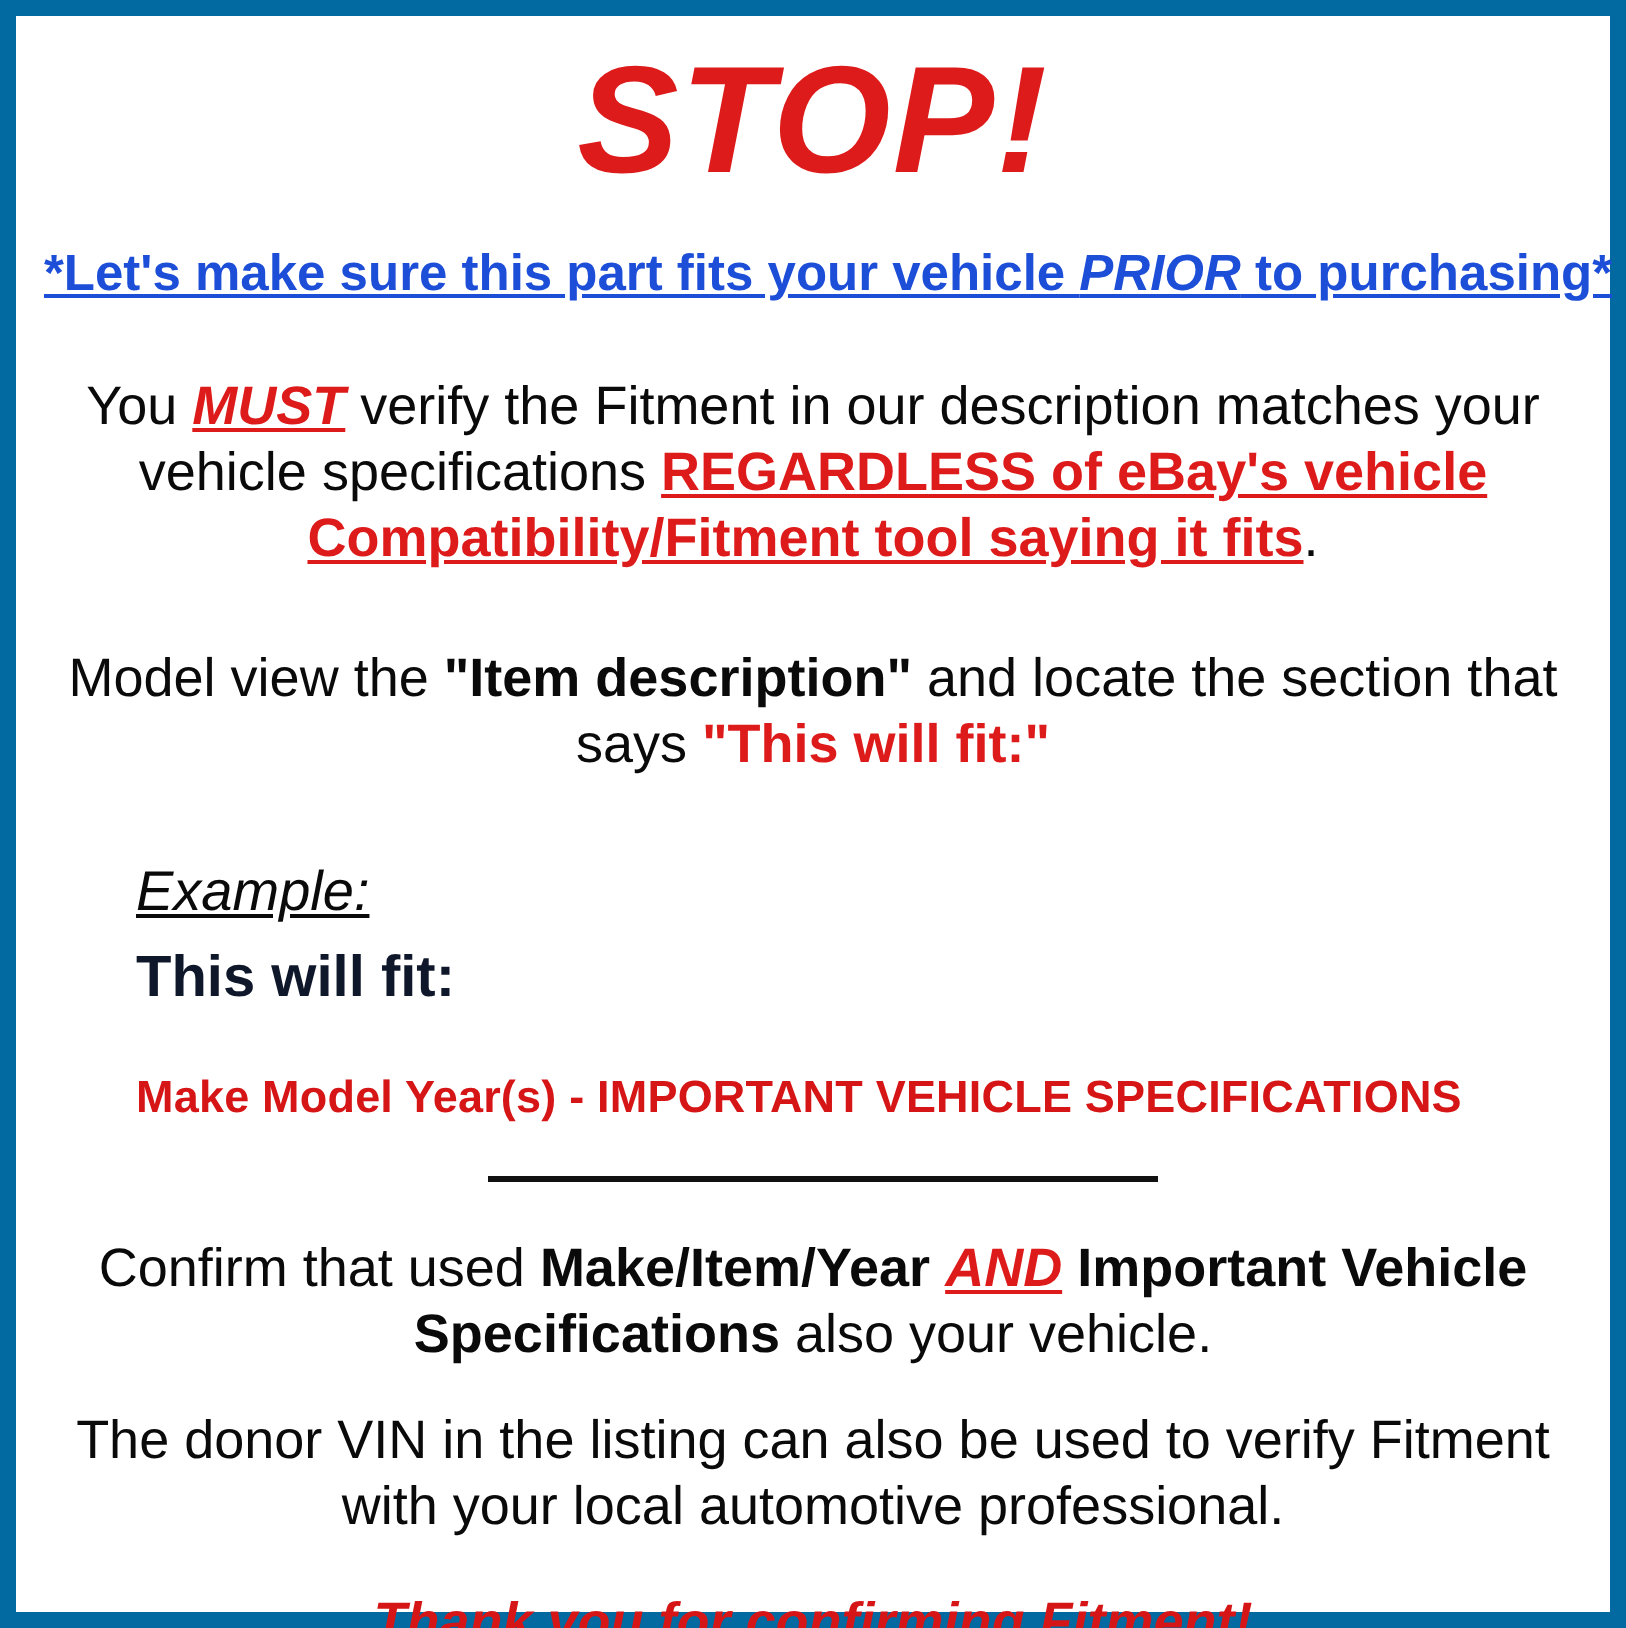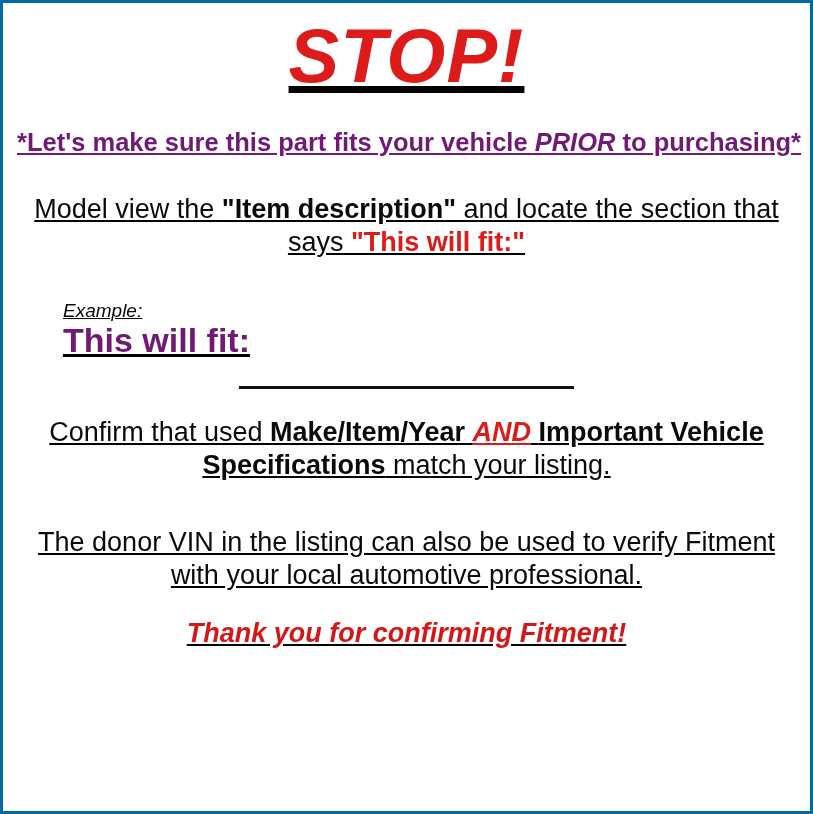--- a/index.html
+++ b/index.html
@@ -12,25 +12,24 @@
     width: 813px;
     height: 814px;
     overflow: hidden;
     font-family: "Liberation Sans", sans-serif;
   }
 
   #notice-card {
     box-sizing: border-box;
     width: 813px;
     height: 814px;
-    border: 3px solid #0369a1;
+    border: 8px solid #0369a1;
     background: #ffffff;
     padding: 2px 14px 0 14px;
     display: block;
-    text-decoration: underline;
   }
 
   .red { color: #de1b1b; }
   .b { font-weight: bold; }
   .i { font-style: italic; }
   .u { text-decoration: underline; }
 
   
   #stop-heading {
     text-align: center;
@@ -42,24 +41,24 @@
     letter-spacing: 1px;
     margin: 13px 0 0 0;
     padding: 0;
   }
 
   
   #subtitle-line {
     text-align: center;
     font-size: 25.5px;
     font-weight: bold;
-    color: #701a75;
+    color: #1d4ed8;
     text-decoration: underline;
     line-height: 1.1;
-    margin: 34px 0 0 0;
+    margin: 24px 0 0 0;
     white-space: nowrap;
   }
   #subtitle-line .i { font-style: italic; }
 
   
   .para {
     text-align: center;
     font-size: 27px;
     color: #0a0a0a;
     line-height: 1.22;
@@ -69,32 +68,32 @@
   #para-must { margin-top: 36px; }
   #para-view { margin-top: 37px; }
 
   
   #example-block {
     margin-top: 42px;
     padding-left: 46px;
     text-align: left;
   }
   #example-label {
-    font-size: 19px;
+    font-size: 28px;
     font-style: italic;
     color: #0a0a0a;
     text-decoration: underline;
     line-height: 1.05;
   }
   #example-fit {
-    font-size: 34px;
+    font-size: 29px;
     font-weight: bold;
-    color: #701a75;
+    color: #0f172a;
     line-height: 1.15;
-    margin-top: 0;
+    margin-top: 13px;
   }
   #example-spec {
     font-size: 22.5px;
     font-weight: bold;
     color: #d61616;
     line-height: 1.15;
     margin-top: 30px;
     letter-spacing: 0.1px;
   }
 
@@ -104,21 +103,21 @@
     height: 14px;
   }
   #divider-rule {
     width: 335px;
     height: 3px;
     background: #111111;
     margin: 0 0 0 222px;
   }
 
   #para-confirm { margin-top: 16px; }
-  #para-vin { margin-top: 44px; }
+  #para-vin { margin-top: 20px; }
 
   
   #closing-line {
     text-align: center;
     font-size: 27px;
     font-weight: bold;
     font-style: italic;
     color: #d61616;
     line-height: 1.15;
     margin-top: 26px;
@@ -128,35 +127,39 @@
 <body>
 
 <div id="notice-card">
 
   <div id="stop-heading">STOP!</div>
 
   <div id="subtitle-line">
     <span>*Let's make sure this part fits your vehicle </span><span class="i">PRIOR</span><span> to purchasing*</span>
   </div>
 
+  <p class="para" id="para-must">
+    <span>You </span><span class="red b i u">MUST</span><span> verify the Fitment in our description matches your vehicle specifications </span><span class="red b u">REGARDLESS of eBay's vehicle Compatibility/Fitment tool saying it fits</span><span>.</span>
+  </p>
 
   <p class="para" id="para-view">
     <span>Model view the </span><span class="b">"Item description"</span><span> and locate the section that says </span><span class="red b">"This will fit:"</span>
   </p>
 
   <div id="example-block">
     <div id="example-label">Example:</div>
     <div id="example-fit">This will fit:</div>
+    <div id="example-spec">Make Model Year(s) - IMPORTANT VEHICLE SPECIFICATIONS</div>
   </div>
 
   <div id="divider-wrap">
     <div id="divider-rule"></div>
   </div>
 
   <p class="para" id="para-confirm">
-    <span>Confirm that used </span><span class="b">Make/Item/Year</span><span> </span><span class="red b i u">AND</span><span> </span><span class="b">Important Vehicle Specifications</span><span> match your listing.</span>
+    <span>Confirm that used </span><span class="b">Make/Item/Year</span><span> </span><span class="red b i u">AND</span><span> </span><span class="b">Important Vehicle Specifications</span><span> also your vehicle.</span>
   </p>
 
   <p class="para" id="para-vin">The donor VIN in the listing can also be used to verify Fitment with your local automotive professional.</p>
 
   <div id="closing-line">Thank you for confirming Fitment!</div>
 
 </div>
 
 </body></html>

